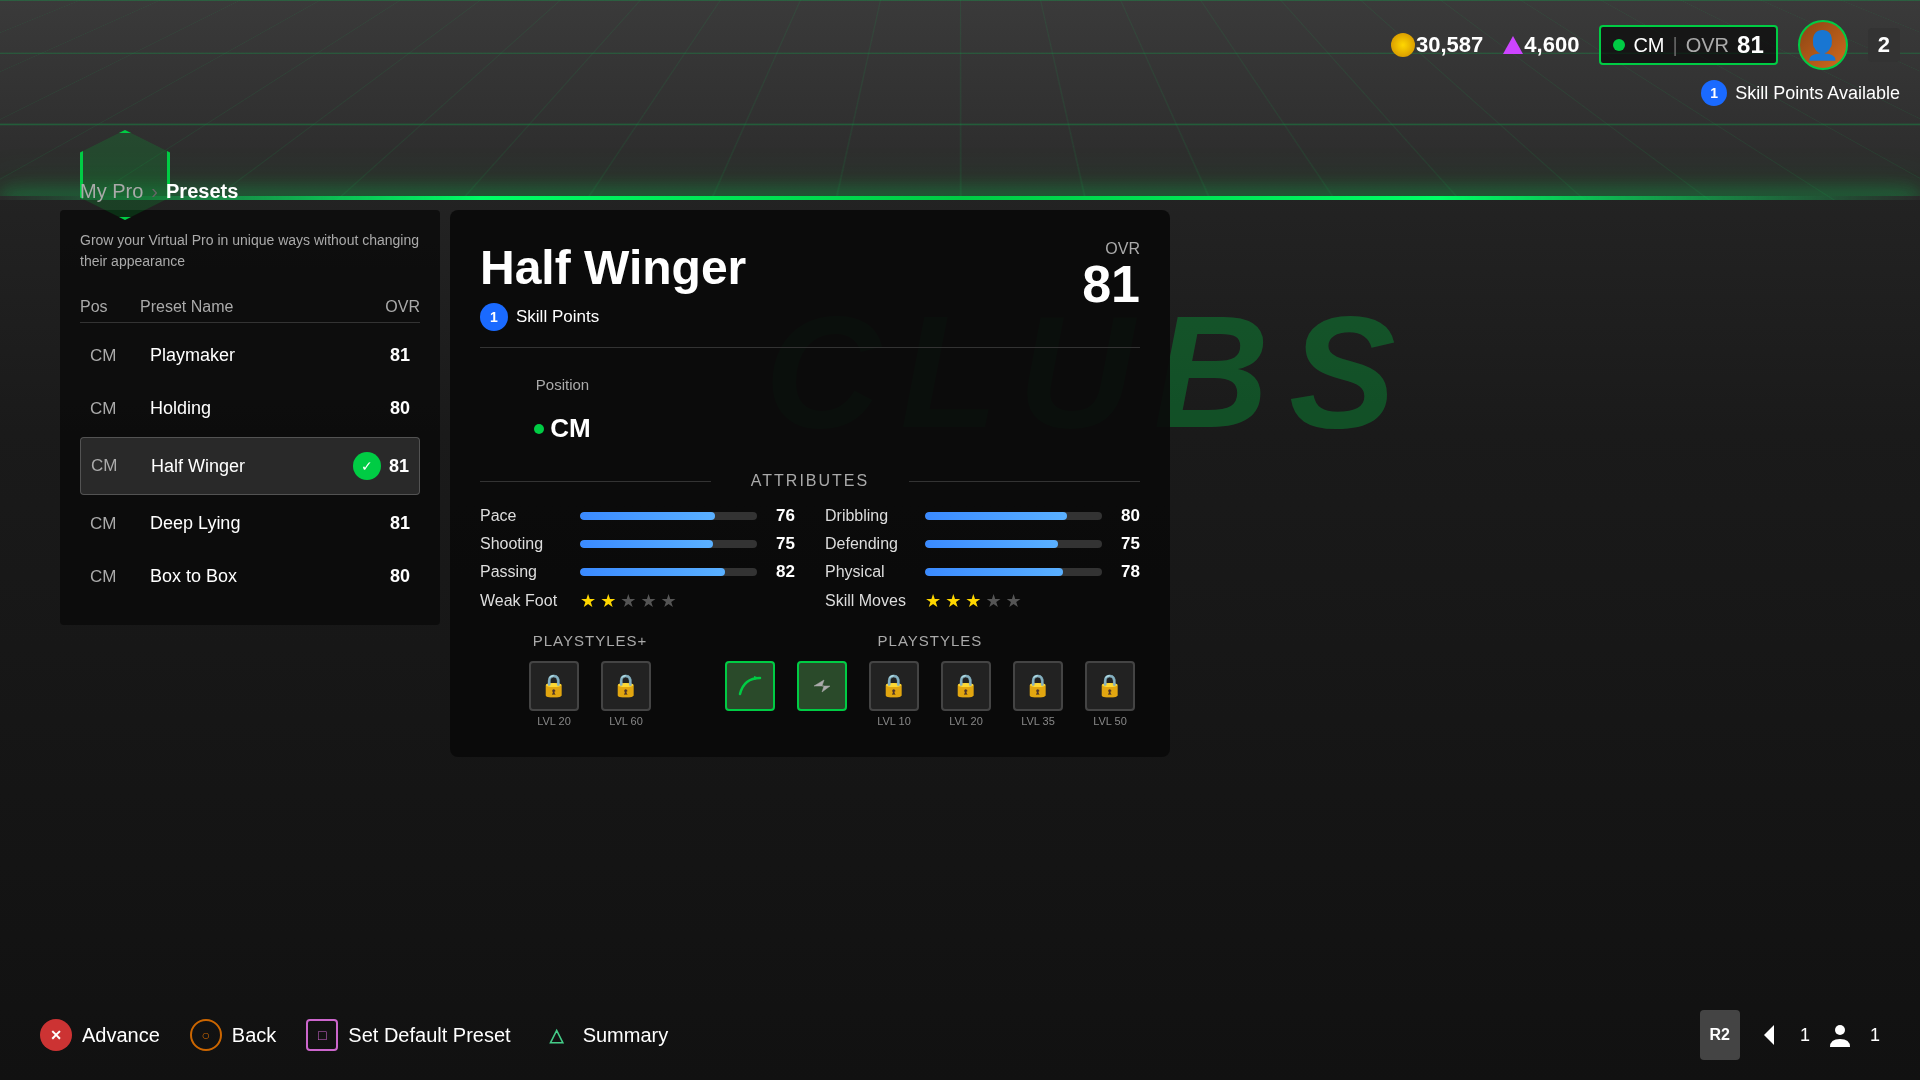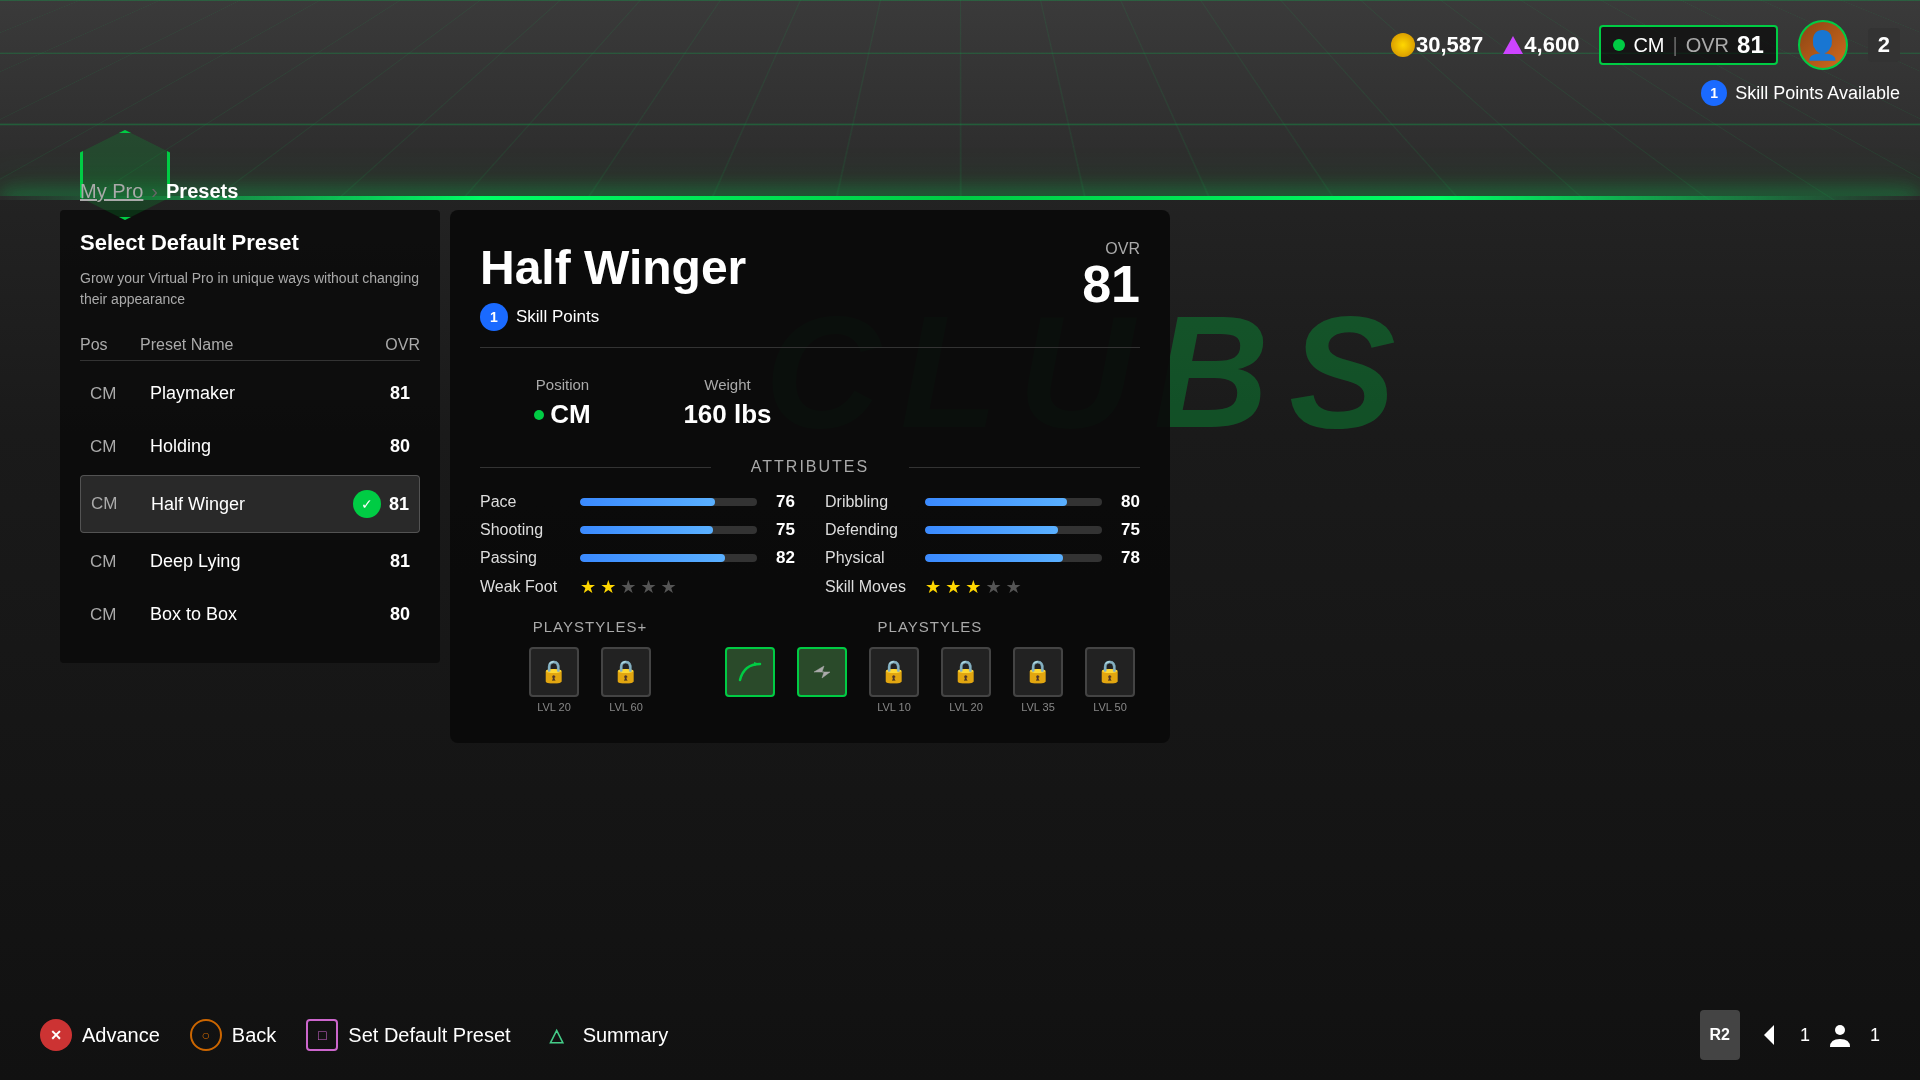--- a/index.html
+++ b/index.html
@@ -362,21 +362,21 @@
       margin-bottom: 20px;
     }
     .profile-item {
       text-align: center;
       padding: 8px;
     }
     .profile-label {
       color: #aaa;
       font-size: 15px;
       display: block;
-      margin-bottom: 6px;
+      margin-bottom: 20px;
     }
     .profile-value {
       color: #fff;
       font-size: 26px;
       font-weight: 900;
     }
     .pos-with-dot {
       display: flex;
       align-items: center;
       justify-content: center;
@@ -573,27 +573,26 @@
     <span>1</span>
   </div>
   <span>Skill Points Available</span>
 </div>
 
 <div class="logo-area">
   <div class="logo-shape"></div>
 </div>
 
 <div class="breadcrumb">
-  <span style="cursor:pointer;color:#aaa;text-decoration:underline;">My Pro</span>
+  <span style="cursor:pointer;color:#aaa;">My Pro</span>
   <span class="chevron">›</span>
   <span class="breadcrumb-active">Presets</span>
 </div>
 
 <div class="left-panel">
-  <div class="panel-title">Select Default Preset</div>
   <div class="panel-desc">Grow your Virtual Pro in unique ways without changing their appearance</div>
 
   <div class="table-header">
     <span class="col-pos">Pos</span>
     <span class="col-name">Preset Name</span>
     <span class="col-ovr">OVR</span>
   </div>
 
   <div class="preset-row">
     <span class="pos-label">CM</span>
@@ -641,24 +640,20 @@
     </div>
   </div>
 
   <div class="profile-grid">
     <div class="profile-item">
       <span class="profile-label">Position</span>
       <div class="pos-with-dot">
         <div class="green-dot"></div>
         <span class="profile-value">CM</span>
       </div>
-    </div>
-    <div class="profile-item">
-      <span class="profile-label">Weight</span>
-      <span class="profile-value">160 lbs</span>
     </div>
   </div>
 
   <div class="section-title">Attributes</div>
   <div class="attrs-grid">
 
     <div class="attr-row">
       <span class="attr-label">Pace</span>
       <div class="attr-bar-wrap">
         <div class="attr-bar" style="width:76%"></div>

